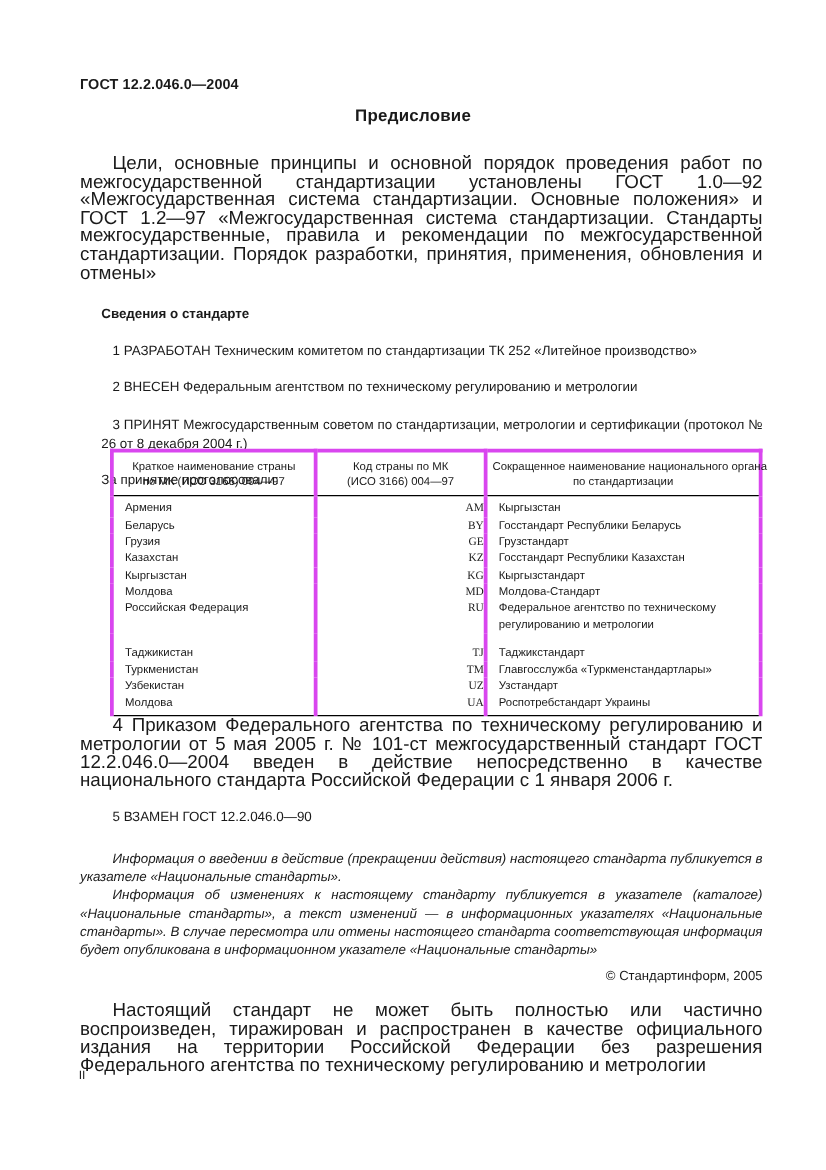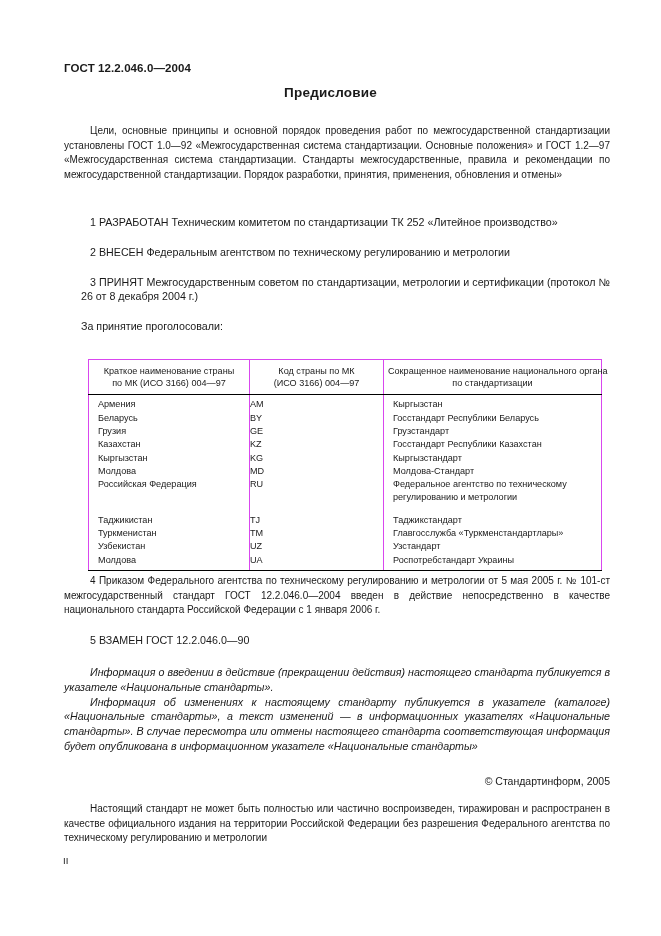--- a/index.html
+++ b/index.html
@@ -42,21 +42,21 @@
     letter-spacing: 0.2px;
   }
   .content {
     position: absolute;
     left: 64px;
     top: 124px;
     width: 546px;
   }
   p.body {
     margin: 0;
-    font-size: 10px;
+    font-size: 15px;
     line-height: 14.6px;
     text-align: justify;
     text-justify: inter-word;
   }
   p.body.indent {
     text-indent: 26px;
   }
   .spacer-15 { height: 15px; }
   .spacer-18 { height: 18px; }
   .sec-title {
@@ -92,39 +92,40 @@
   
   table.votes {
     position: absolute;
     left: 88px;
     top: 359px;
     width: 486px;
     border-collapse: collapse;
     table-layout: fixed;
   }
   table.votes th, table.votes td {
-    border: 1px solid #d946ef;
+    border: 3px solid #d946ef;
     font-size: 9.1px;
     line-height: 13.3px;
     font-weight: normal;
     vertical-align: top;
   }
   table.votes th {
     text-align: center;
     padding: 5px 4px 5px 4px;
     line-height: 12.2px;
   }
   table.votes thead tr th { border-bottom: 1.6px solid #000; }
   table.votes td.c1 {
     text-align: left;
     padding: 0 0 0 9px;
   }
   table.votes td.c2 {
-    text-align: left;
+    text-align: right;
     padding: 0;
+    font-family: Liberation Serif, serif;
   }
   table.votes td.c3 {
     text-align: left;
     padding: 0 4px 0 9px;
   }
   table.votes tbody td {
     border-top: none;
     border-bottom: none;
     height: 13.2px;
   }
@@ -160,20 +161,21 @@
   <div class="gost-header">ГОСТ 12.2.046.0—2004</div>
 
   <div class="doc-title">Предисловие</div>
 
   <div class="content">
 
     <p class="body indent">Цели, основные принципы и основной порядок проведения работ по межгосударственной стандартизации установлены ГОСТ 1.0—92 «Межгосударственная система стандартизации. Основные положения» и ГОСТ 1.2—97 «Межгосударственная система стандартизации. Стандарты межгосударственные, правила и рекомендации по межгосударственной стандартизации. Порядок разработки, принятия, применения, обновления и отмены»</p>
 
     <div class="spacer-18"></div>
 
+    <p class="sec-title">Сведения о стандарте</p>
 
     <div class="spacer-15"></div>
 
     <p class="numbered">1  РАЗРАБОТАН Техническим комитетом по стандартизации ТК 252 «Литейное производство»</p>
 
     <div class="spacer-15"></div>
 
     <p class="numbered">2  ВНЕСЕН Федеральным агентством по техническому регулированию и метрологии</p>
 
     <div class="spacer-15"></div>

